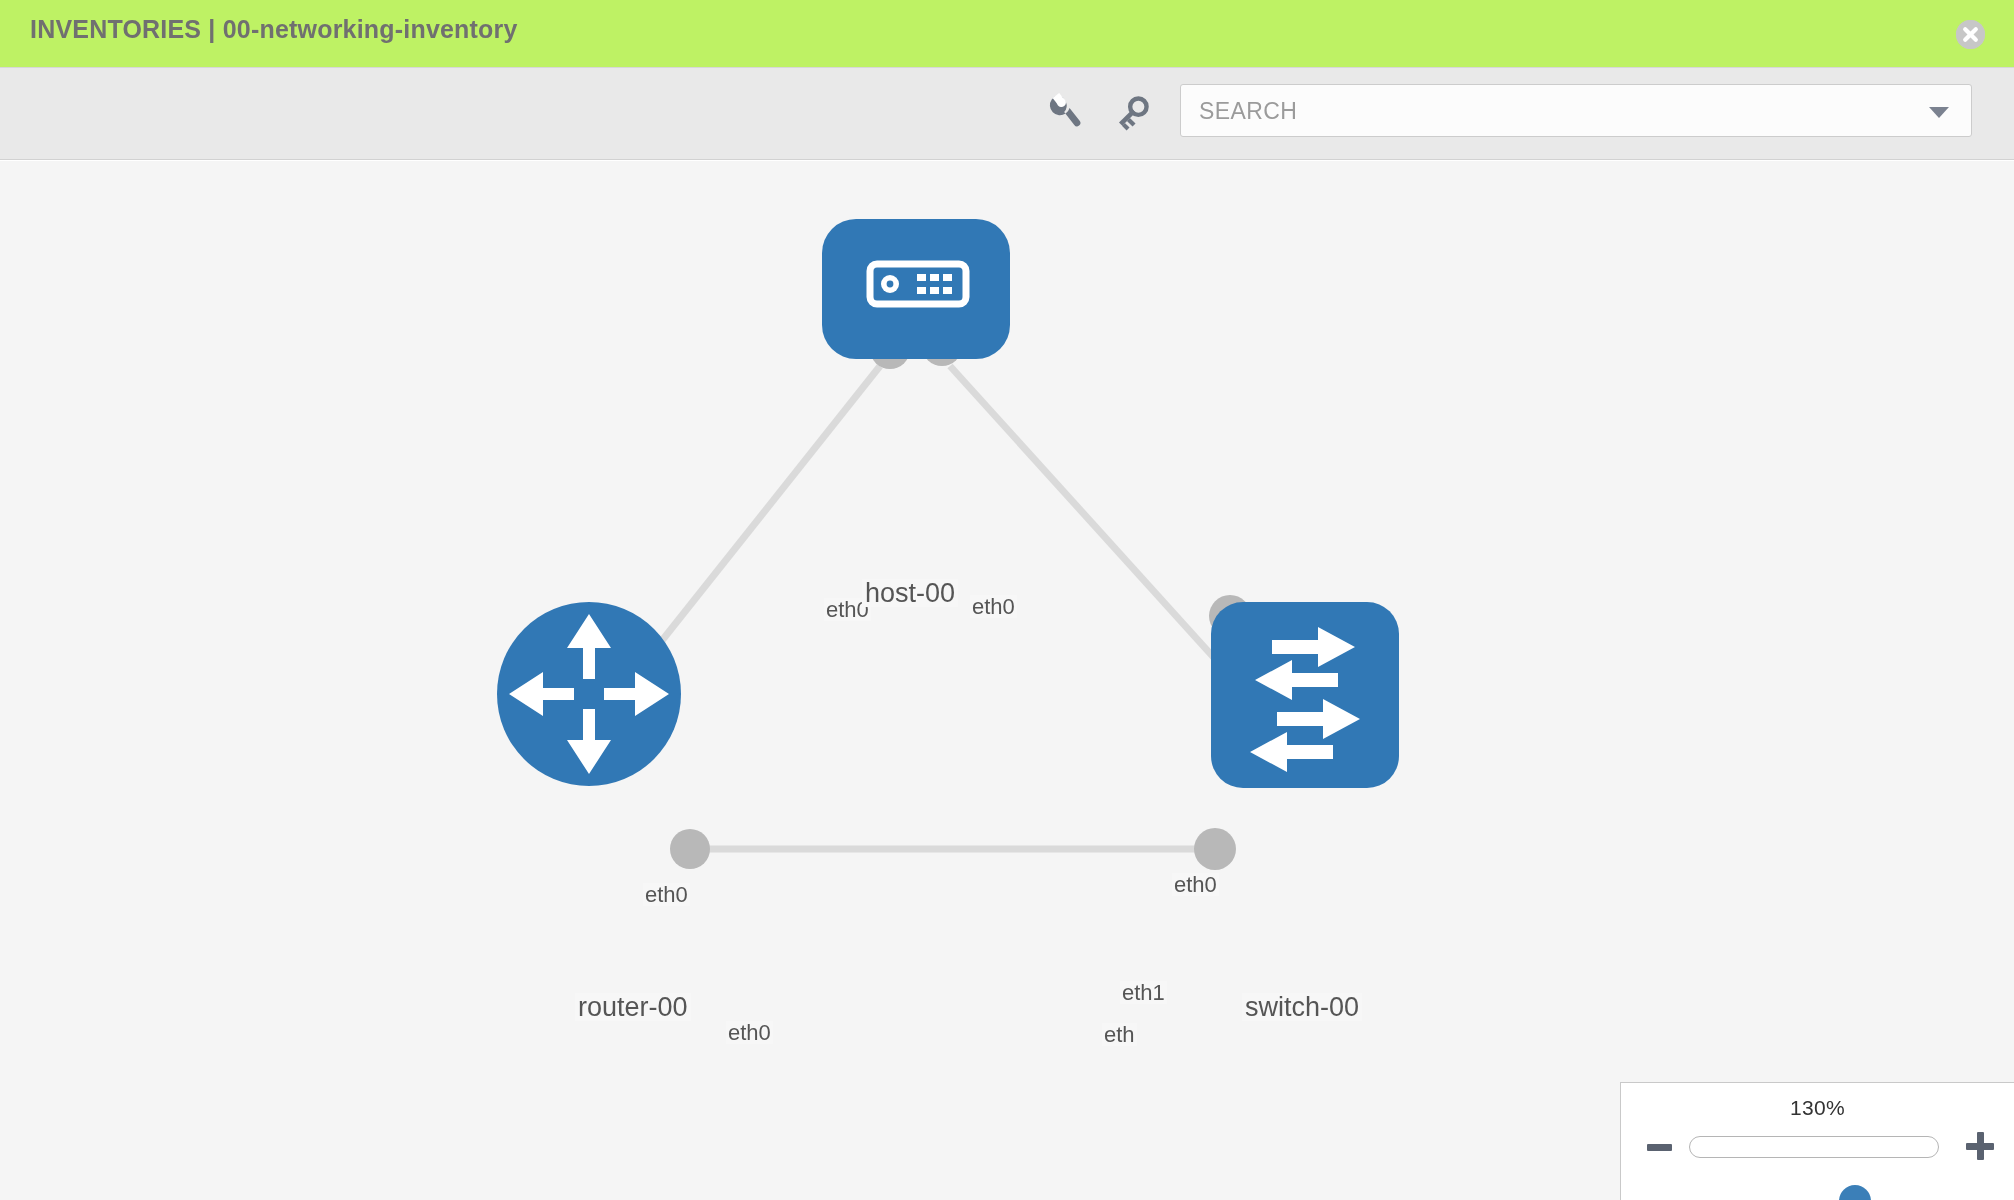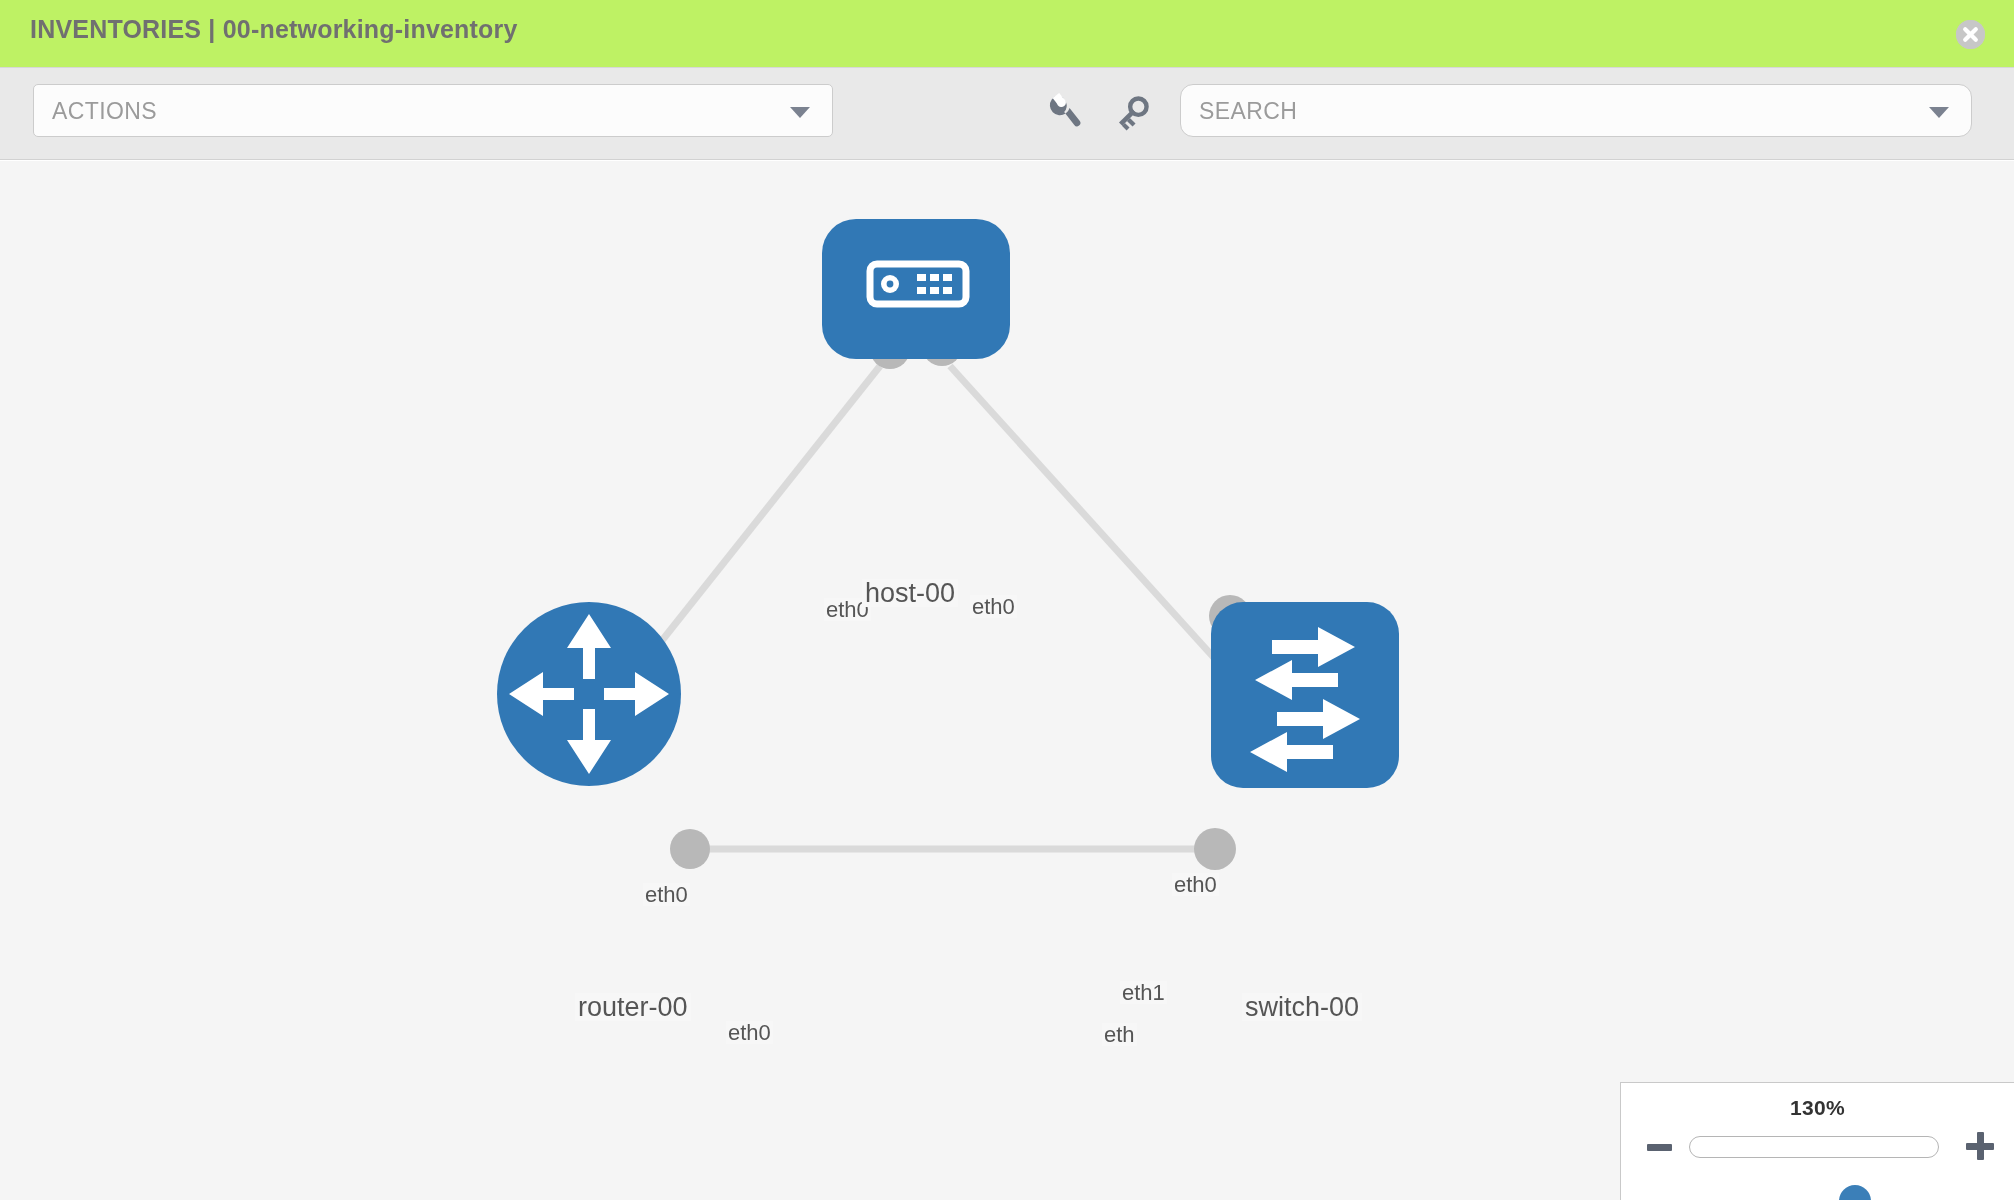--- a/index.html
+++ b/index.html
@@ -57,21 +57,21 @@
     position: absolute; top: 92px; width: 44px; height: 42px;
     cursor: pointer;
   }
   .tool-icon.wrench { left: 1042px; }
   .tool-icon.key { left: 1110px; }
 
   .search-box {
     position: absolute; left: 1180px; top: 84px;
     width: 792px; height: 53px;
     background: #fcfcfc;
-    border: 1px solid #ccc; border-radius: 13px;
+    border: 1px solid #ccc; border-radius: 3px;
     cursor: text;
   }
   .search-box .label {
     position: absolute; left: 18px; top: 13px;
     font-size: 23px; color: #9b9b9b; letter-spacing: .4px;
   }
 
   
   .canvas {
     position: absolute; left: 0; top: 161px;
@@ -102,21 +102,21 @@
   
   .zoom-panel {
     position: absolute; left: 1620px; top: 1082px;
     width: 394px; height: 118px;
     background: #ffffff;
     border: 1px solid #c9c9c9;
     border-right: none; border-bottom: none;
   }
   .zoom-level {
     position: absolute; left: 0; right: 0; top: 13px;
-    text-align: center; font-size: 21px; color: #333; letter-spacing: .3px; font-weight: bold;
+    text-align: center; font-size: 21px; color: #333; letter-spacing: .3px;
   }
   .zoom-minus {
     position: absolute; left: 26px; top: 61px;
     width: 25px; height: 7px; background: #5a6270; border-radius: 1px;
     cursor: pointer;
   }
   .zoom-plus {
     position: absolute; right: 20px; top: 49px;
     width: 28px; height: 28px; cursor: pointer;
   }
@@ -147,24 +147,20 @@
     <div class="close-btn">
       <svg width="29" height="29" viewBox="0 0 29 29" aria-hidden="true">
         <circle cx="14.5" cy="14.5" r="14.5" fill="#c7c7c7"></circle>
         <path d="M9.2 9.2 L19.8 19.8 M19.8 9.2 L9.2 19.8" stroke="#ffffff" stroke-width="4.2" stroke-linecap="round"></path>
       </svg>
     </div>
   </div>
 
   <div class="toolbar"></div>
 
-  <div class="actions-select">
-    <span class="label">ACTIONS</span>
-    <span class="caret"></span>
-  </div>
 
   <div class="tool-icon wrench">
     <svg width="44" height="42" viewBox="0 0 44 42" aria-hidden="true">
       <g transform="rotate(-38 22 21)">
         <path d="M22 2 a11 11 0 1 0 8.6 17.9 L30.6 38 a3.6 3.6 0 0 1-7.2 0 L23.4 19.9 A11 11 0 0 0 22 2 Z" fill="none"></path>
         <path d="M27.5 3.2 a10 10 0 1 0 2.0 17.2 l0 16.4 a3.4 3.4 0 0 1-6.8 0 l0-16.4 a10 10 0 0 0 4.8-17.2 Z" fill="#6e7682"></path>
         <circle cx="26.5" cy="11" r="4.6" fill="#ffffff"></circle>
         <rect x="22.2" y="2.2" width="8.4" height="8" fill="#ffffff"></rect>
       </g>
     </svg>

